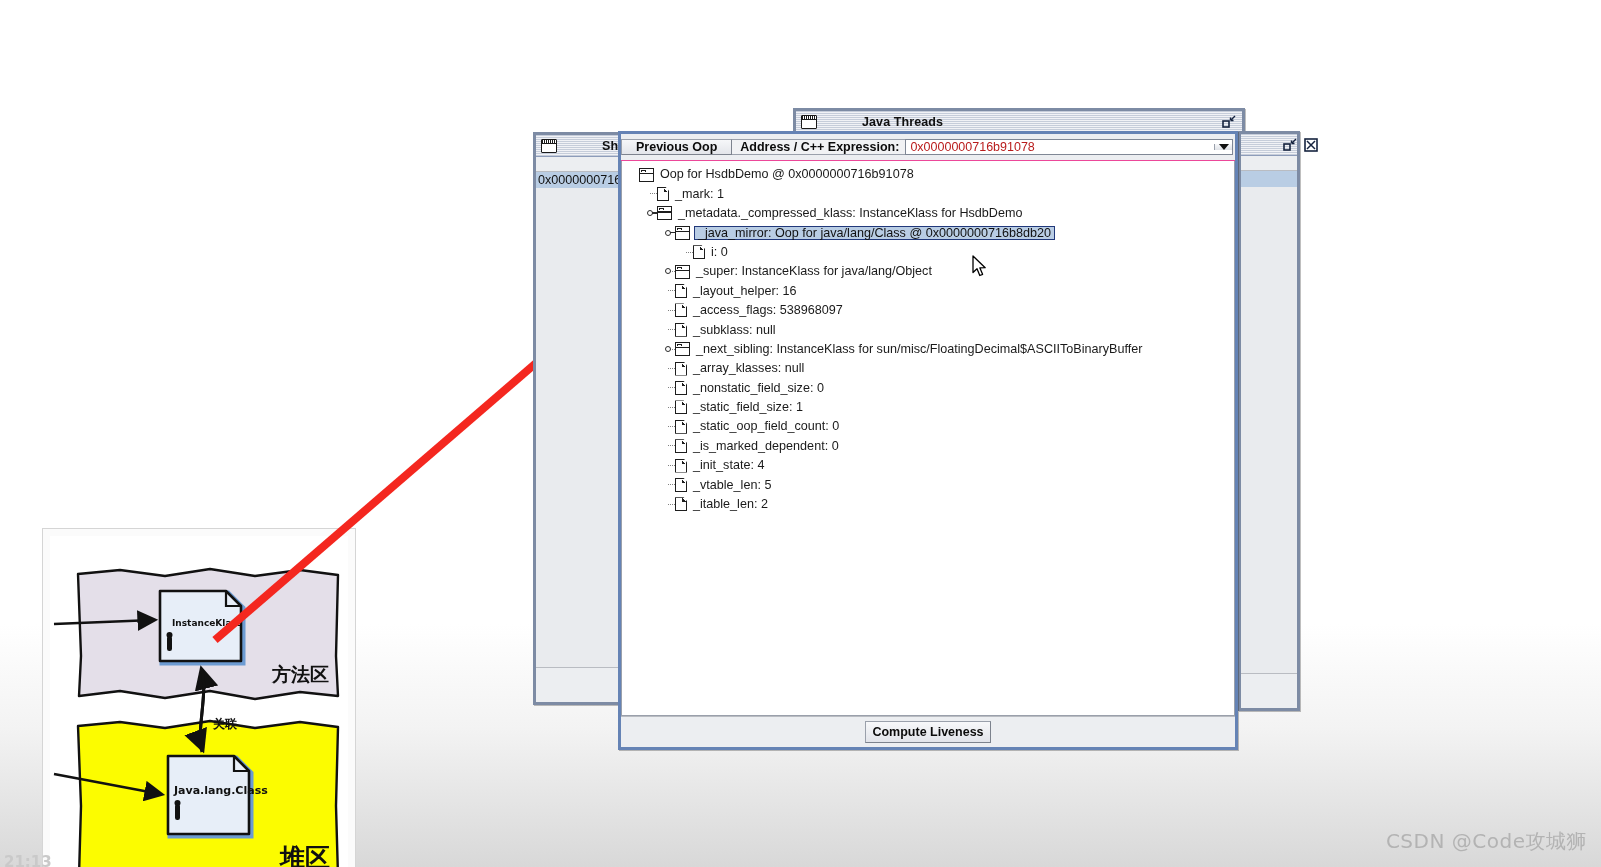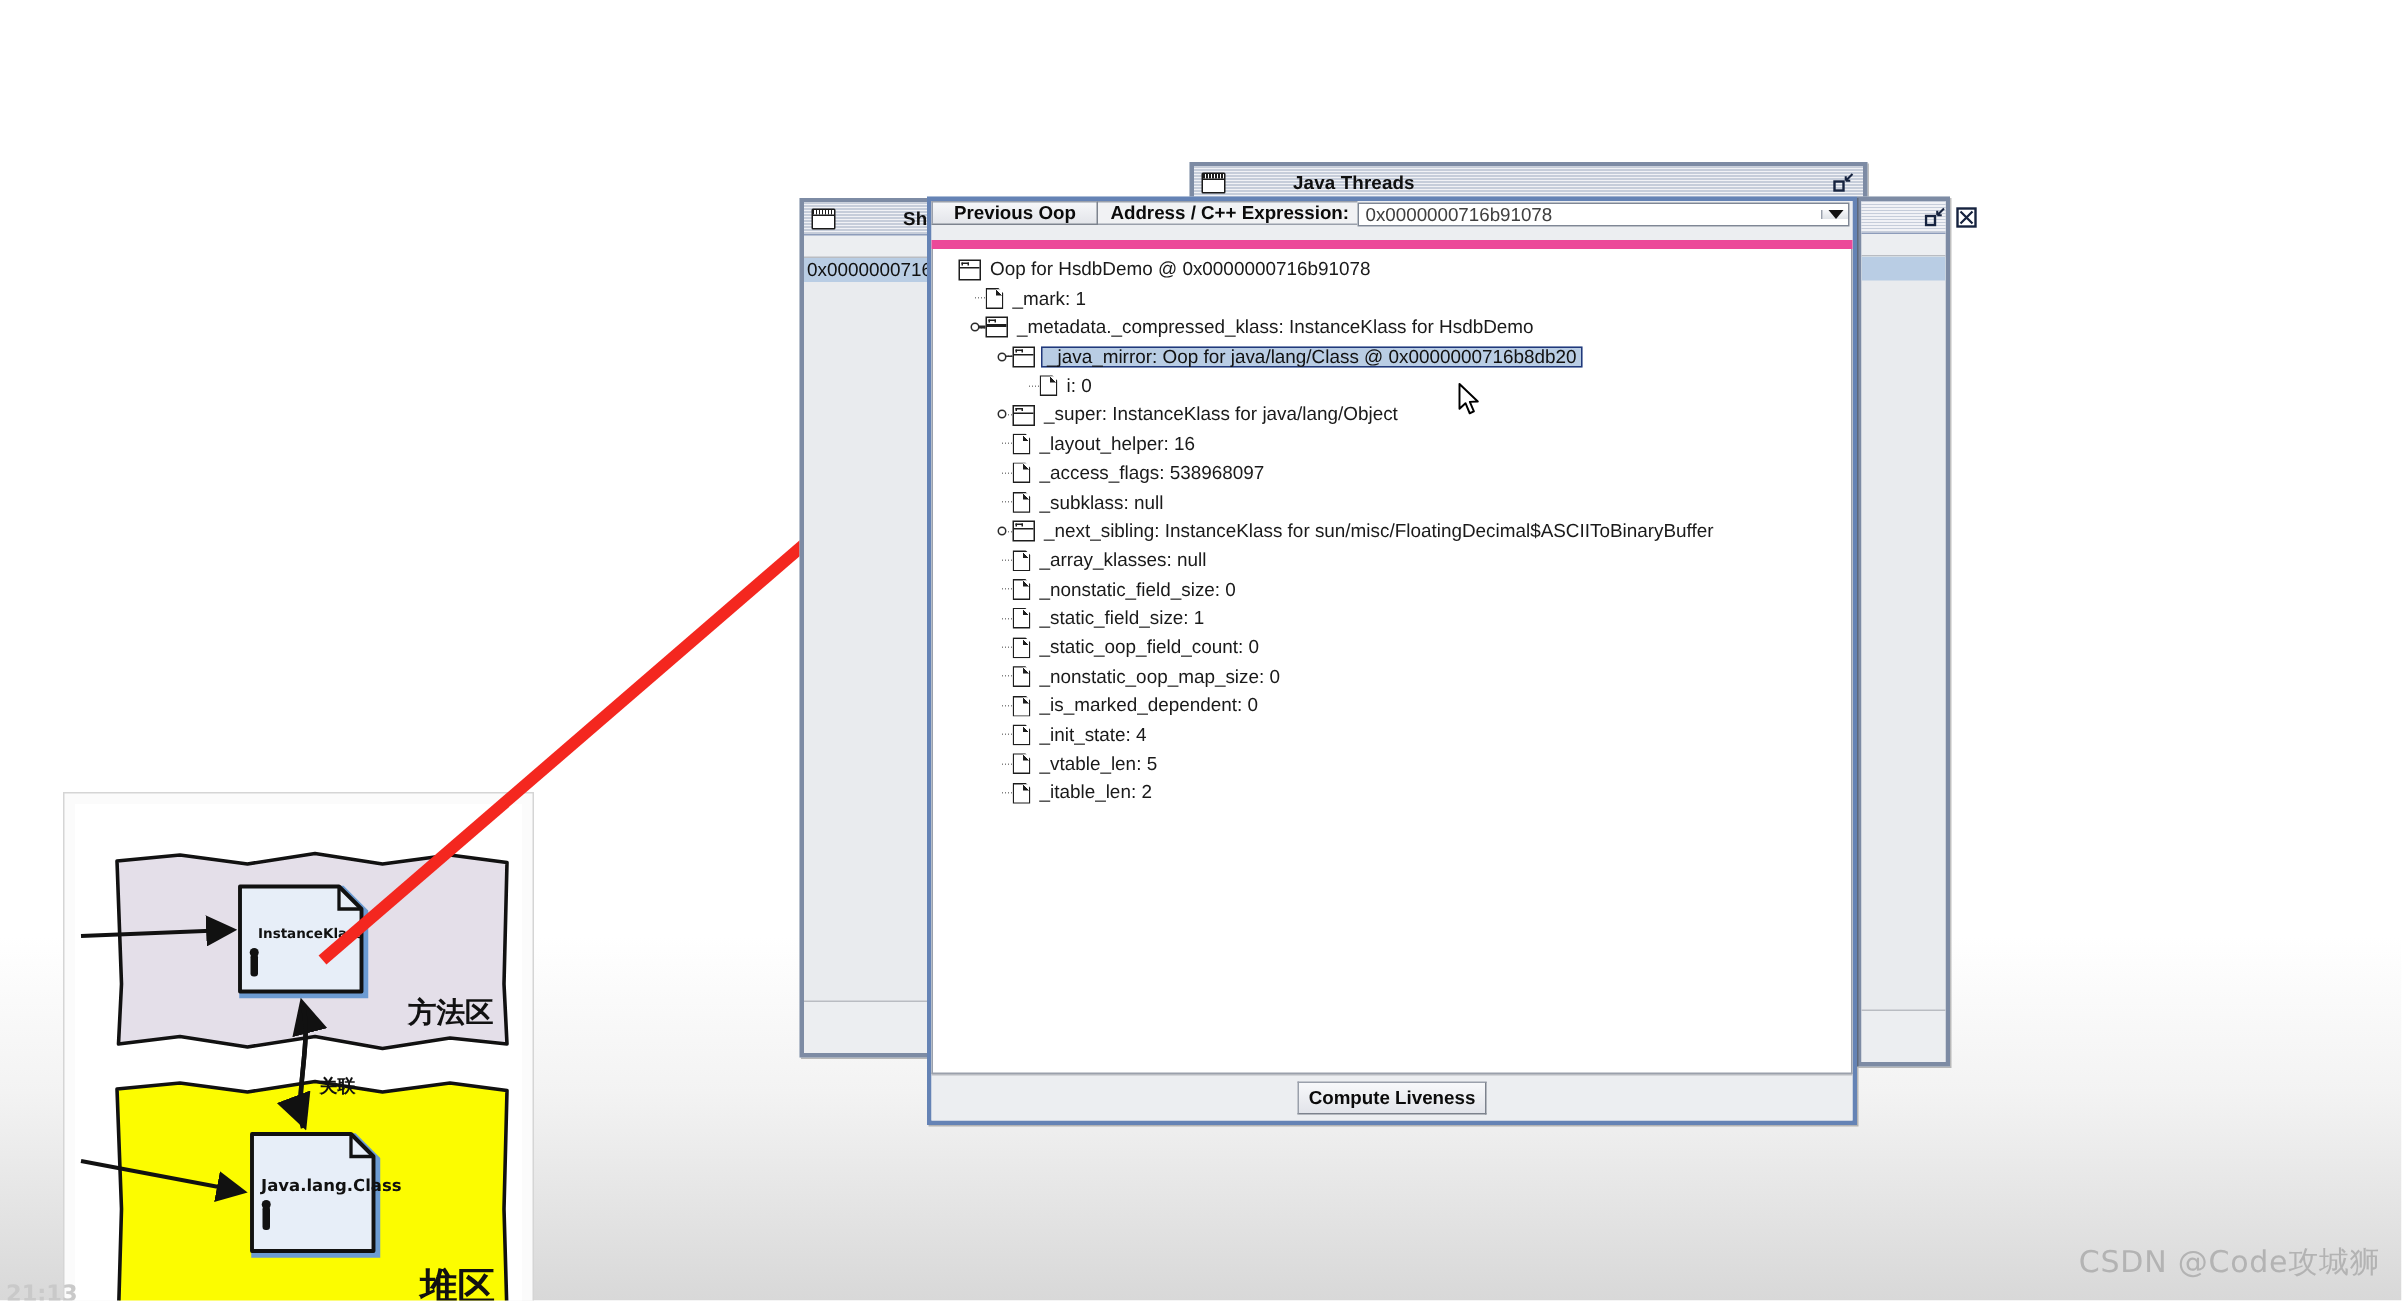--- a/index.html
+++ b/index.html
@@ -45,43 +45,43 @@
   .title-text{
     font-size:12.5px;font-weight:bold;color:#101010;white-space:nowrap;
     padding-right:6px;letter-spacing:.1px;
   }
   .title-fill{flex:1 1 auto;height:100%;}
   .win-btns{display:flex;align-items:center;gap:7px;padding-right:4px;flex:0 0 auto;}
   .wb{width:14px;height:14px;position:relative;cursor:pointer;}
   .wb svg{display:block;}
   
   .toolbar{
-    flex:0 0 auto;display:flex;align-items:flex-start;height:26px;
-    background:#eceef1;border-bottom:6px solid #ec4899;
+    flex:0 0 auto;display:flex;align-items:center;height:26px;
+    background:#eceef1;border-bottom:1px solid #ec4899;
   }
   .tb-btn{
     display:flex;align-items:center;justify-content:center;
     padding:0 14px;font-size:12.5px;font-weight:bold;color:#0b0b0b;
     background:linear-gradient(to bottom,#f6f7f9,#e3e5ea);
     border:1px solid #9aa0ab;border-right-color:#7d838e;border-bottom-color:#7d838e;
     cursor:pointer;white-space:nowrap;
   }
   .tb-label{
     display:flex;align-items:center;padding:0 6px 0 8px;
     font-size:12.5px;font-weight:bold;color:#0b0b0b;white-space:nowrap;
     background:#f1f2f4;border-top:1px solid #9aa0ab;border-bottom:1px solid #9aa0ab;
   }
   .tb-combo{
     flex:1 1 auto;display:flex;align-items:center;background:#ffffff;
     border:1px solid #7f8795;margin:1px 2px 1px 0;position:relative;
   }
   .tb-combo input{
     flex:1 1 auto;border:0;outline:none;background:transparent;
     font-family:"Liberation Sans","DejaVu Sans",sans-serif;
-    font-size:12.5px;color:#404040;padding:0 4px;height:100%;
+    font-size:12.5px;color:#b91c1c;padding:0 4px;height:100%;
   }
   .combo-arrow{
     width:17px;height:100%;flex:0 0 auto;display:flex;align-items:center;justify-content:center;
     background:linear-gradient(to bottom,#f7f8fa,#dfe2e7);border-left:1px solid #9aa0ab;cursor:pointer;
   }
   .combo-arrow i{
     display:block;width:0;height:0;border-left:5px solid transparent;
     border-right:5px solid transparent;border-top:6px solid #111;
   }
   
@@ -366,27 +366,20 @@
               <span class="elbow"></span>
             </div>
             <div class="ico page"></div>
             <span class="label">_static_oop_field_count: 0</span>
           </div>
           <div class="node" style="padding-left: 36px;">
             <div class="handle">
               <span class="elbow"></span>
             </div>
             <div class="ico page"></div>
-            <span class="label">_nonstatic_oop_map_size: 0</span>
-          </div>
-          <div class="node" style="padding-left: 36px;">
-            <div class="handle">
-              <span class="elbow"></span>
-            </div>
-            <div class="ico page"></div>
             <span class="label">_is_marked_dependent: 0</span>
           </div>
           <div class="node" style="padding-left: 36px;">
             <div class="handle">
               <span class="elbow"></span>
             </div>
             <div class="ico page"></div>
             <span class="label">_init_state: 4</span>
           </div>
           <div class="node" style="padding-left: 36px;">

